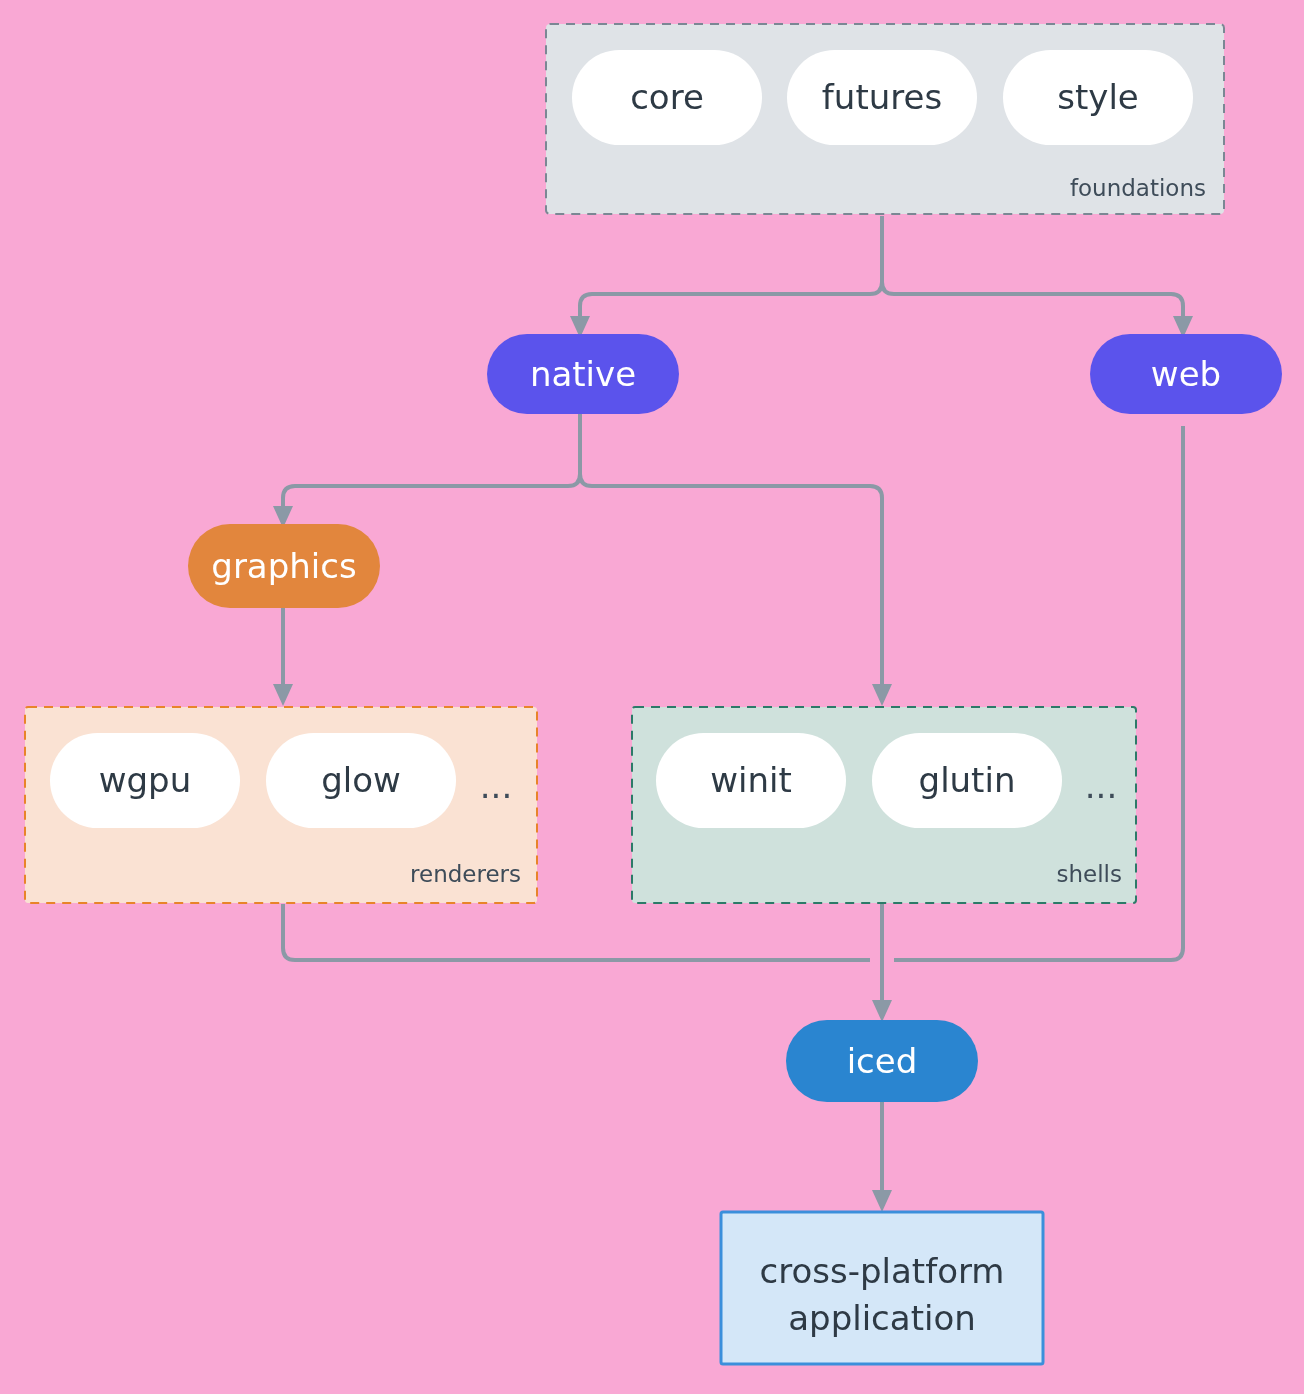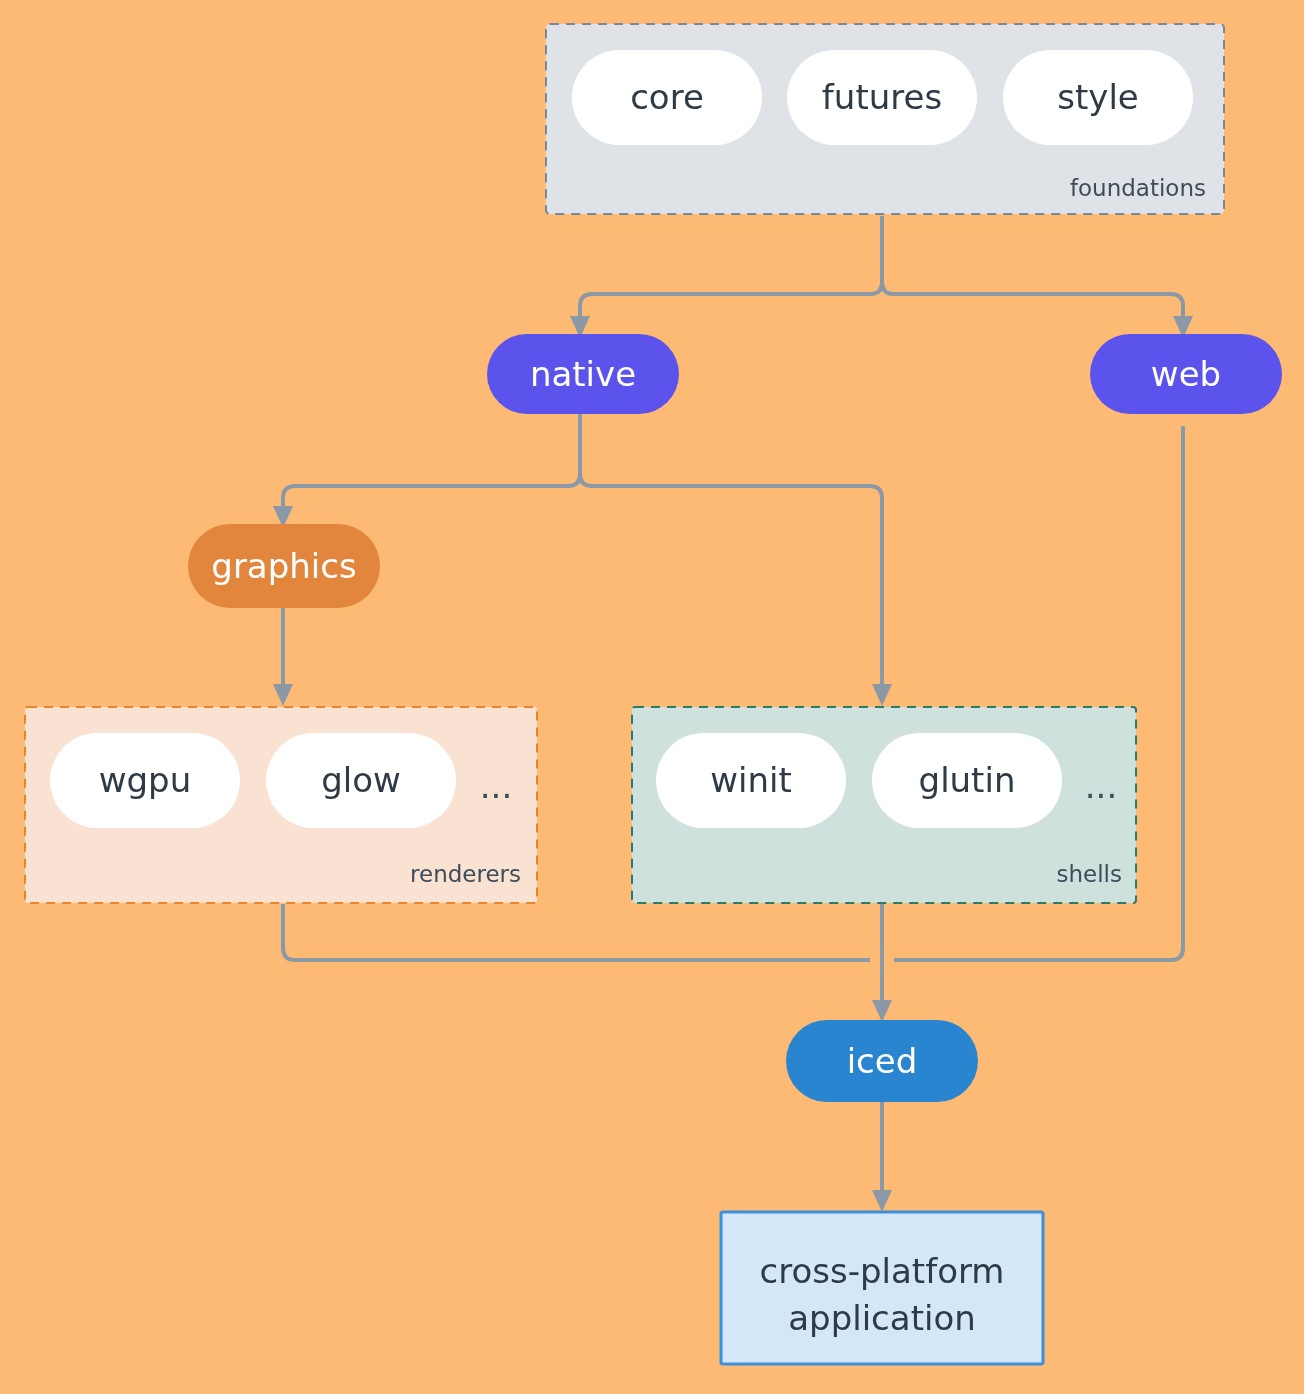--- a/index.html
+++ b/index.html
@@ -10,21 +10,21 @@
   body {
     width: 1304px;
     height: 1394px;
     overflow: hidden;
     font-family: "DejaVu Sans", sans-serif;
   }
   #diagram-root {
     position: relative;
     width: 1304px;
     height: 1394px;
-    background: #fdba74;
+    background: #f9a8d4;
   }
   svg#diagram {
     display: block;
     width: 1304px;
     height: 1394px;
   }
   .grp-rect {
     stroke-width: 2;
     stroke-dasharray: 9 7;
   }

